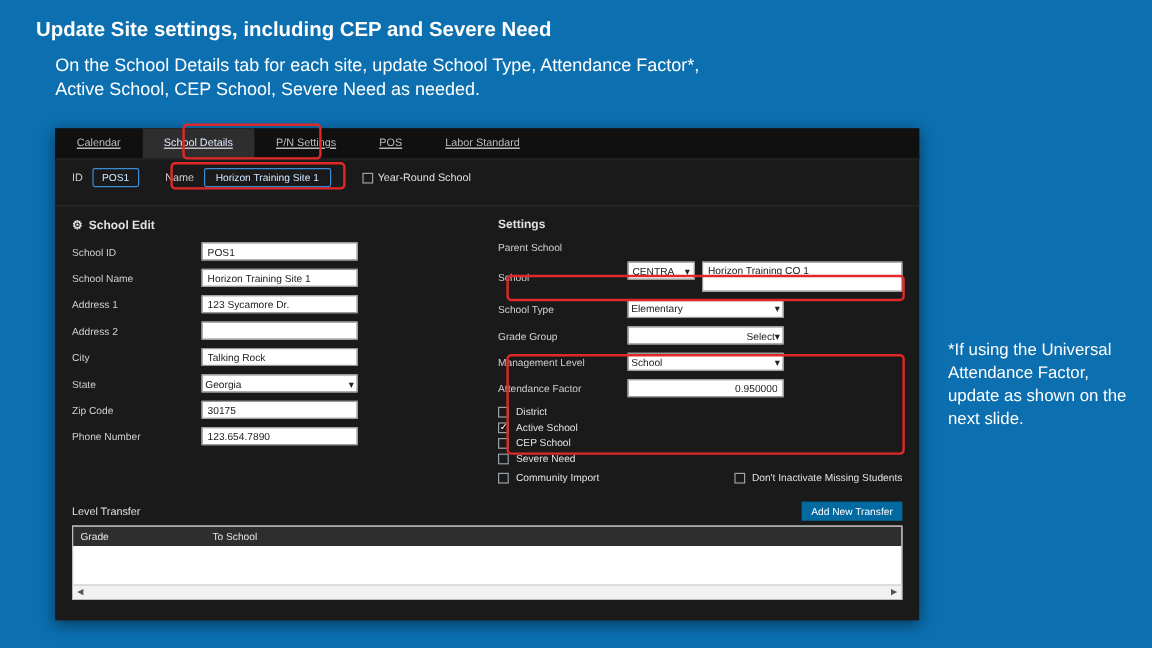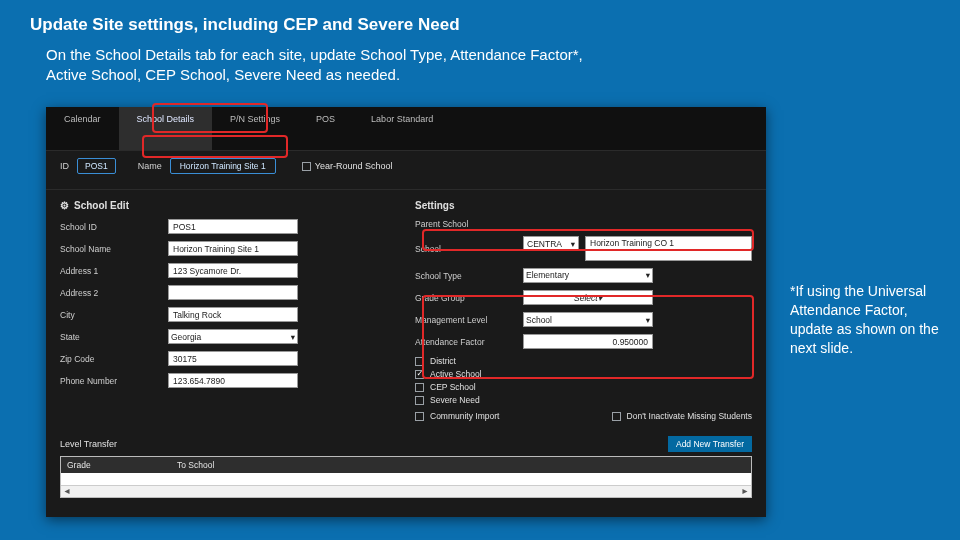--- a/index.html
+++ b/index.html
@@ -18,22 +18,23 @@
     padding: 2px 55px 10px 46px; max-width: 660px;
   }
   .app {
     position: absolute; left: 46px; top: 107px;
     width: 720px; height: 410px;
     background: #1a1a1a; color: #e0e0e0;
     font-size: 9px;
     box-shadow: 0 3px 12px rgba(0,0,0,.5);
   }
   .tabs {
-    display: flex; background: #101010; height: 44px;
+    display: flex; background: #101010; height: 26px;
     border-bottom: 1px solid #2b2b2b;
+    text-decoration: underline;
   }
   .tab {
     padding: 7px 18px; color: #bdbdbd; font-size: 9px;
   }
   .tab.active {
     background: #2e2e2e; color: #dfe7ff;
   }
   .tab-hilite {
     position: absolute; border: 2px solid #e12828; border-radius: 4px;
     pointer-events: none;
@@ -120,21 +121,21 @@
   .gt-head {
     font-size: 9px; margin: 6px 0 4px 0;
     display: flex; align-items: center; justify-content: space-between;
   }
   .addbtn {
     background: #0369a1; color: #fff; padding: 3px 8px;
     font-size: 8.5px; border: none;
   }
   .gt-table {
     background: #fff; color: #333; width: 100%;
-    border: 1px solid #bbb; height: 42px; position: relative;
+    border: 1px solid #bbb; height: 62px; position: relative;
     font-size: 8.5px;
   }
   .gt-table .hdr {
     display: flex; background: #2e2e2e; color: #e5e5e5;
     padding: 3px 6px;
   }
   .gt-table .col1 { width: 110px; }
   .gt-table .scroll {
     position: absolute; bottom: 0; left: 0; right: 0;
     height: 12px; background: #f1f1f1;
@@ -243,21 +244,21 @@
         <span class="flabel">School Type</span>
         <div class="sel" style="display:flex;justify-content:space-between;align-items:flex-start;">
           <span>Elementary</span>
           <span>▾</span>
         </div>
       </div>
       <div class="redbox" style="left:376px; top:122px; width:332px; height:22px;"></div>
 
       <div class="row">
         <span class="flabel">Grade Group</span>
-        <div class="sel" style="display:flex;justify-content:center;align-items:center;font-style:italic;">
+        <div class="sel" style="display:flex;justify-content:flex-end;align-items:center;">
           <span>Select</span>
           <span>▾</span>
         </div>
       </div>
 
       <div class="row">
         <span class="flabel">Management Level</span>
         <div class="sel" style="display:flex;justify-content:space-between;align-items:center;">
           <span>School</span>
           <span>▾</span>

